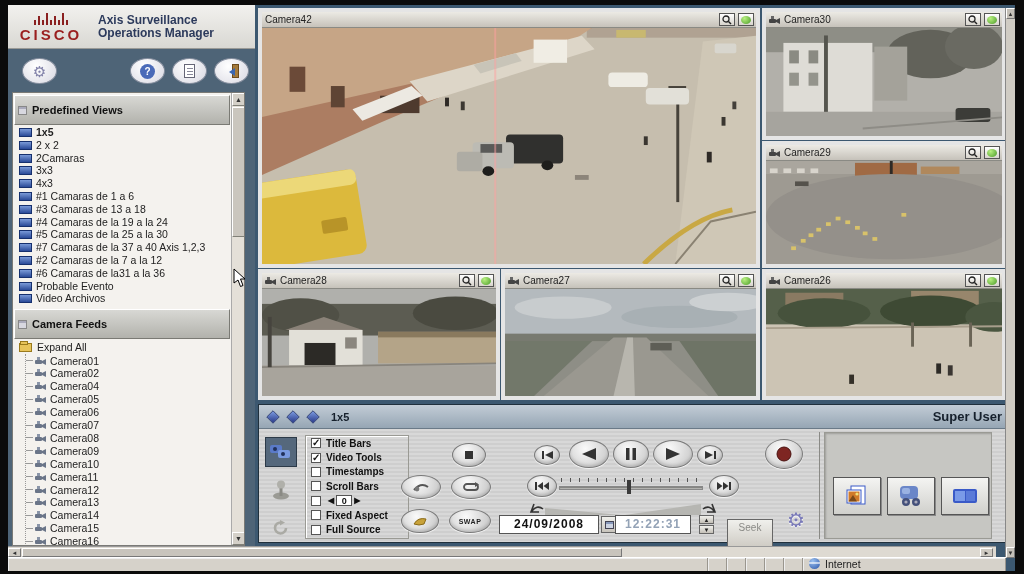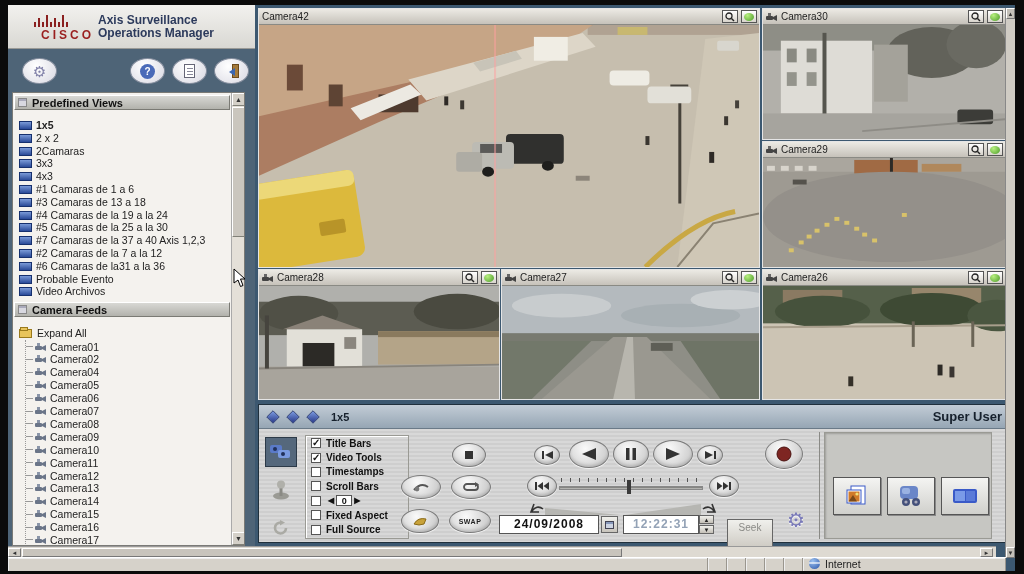--- a/index.html
+++ b/index.html
@@ -10,21 +10,21 @@
 
   
   .sidebar { position:absolute; left:0; top:0; width:247px; height:100%;
     background:#4e6477; }
   .brandbar { position:absolute; left:0; top:0; width:247px; height:44px;
     background:linear-gradient(#f2f1ee,#d9d8d3); border-bottom:1px solid #9a9a96;
     display:flex; align-items:center; }
   .cisco { width:86px; text-align:center; }
   .cisco-bars { display:flex; justify-content:center; align-items:flex-end; gap:2px; height:12px; margin:3px 0 1px; }
   .cisco-bars i { display:block; width:2px; background:#8a2020; }
-  .cisco-word { color:#9a1f1f; font-weight:bold; font-size:12px; letter-spacing:3px;text-align:right; }
+  .cisco-word { color:#9a1f1f; font-weight:bold; font-size:15px; letter-spacing:3px; }
   .app-title { font-size:12px; font-weight:bold; color:#2c3a5c; line-height:13px; padding-left:4px; }
   .toolband { position:absolute; left:0; top:45px; width:247px; height:44px; background:#4e6477; }
   .tbtn { position:absolute; width:35px; height:26px; border-radius:50%;
     background:radial-gradient(circle at 40% 30%, #ffffff, #d8d8e2);
     border:1px solid #8890a0; display:flex; align-items:center; justify-content:center; }
   .gear-glyph { font-size:15px; color:#8080a8; line-height:1; }
   .help-circle { width:15px; height:15px; border-radius:50%; background:#4a6ab8; color:#fff;
     font-size:10px; font-weight:bold; text-align:center; line-height:15px; }
   .doc-glyph { width:11px; height:14px; background:#fff; border:1px solid #667; position:relative; }
   .doc-glyph::after { content:""; position:absolute; left:2px; top:3px; width:6px; height:1px; background:#889; box-shadow:0 3px 0 #889, 0 6px 0 #889; }
@@ -35,21 +35,21 @@
   
   .listpanel { position:absolute; left:4px; top:87px; width:233px; height:454px;
     background:#f4f2ee; border:1px solid #7a7a76; overflow:hidden; }
   .list-content { position:absolute; left:0; top:0; right:13px; bottom:0; overflow:hidden; }
   .vscroll { position:absolute; right:0; top:0; width:13px; bottom:0; background:#e4e0d8; border-left:1px solid #aaa; }
   .vscroll .btn { position:absolute; left:0; width:13px; height:13px; background:#d4d0c8;
     border:1px solid #fff; border-right-color:#808078; border-bottom-color:#808078;
     font-size:7px; color:#333; text-align:center; line-height:12px; }
   .vscroll .thumb { position:absolute; left:0; top:14px; width:13px; height:130px; background:#cac6be;
     border:1px solid #fff; border-right-color:#808078; border-bottom-color:#808078; }
-  .sec-header { height:15px; margin:2px 1px 9px 1px; background:linear-gradient(#d8d8d4,#b2b2ac);
+  .sec-header { height:30px; margin:2px 1px 1px 1px; background:linear-gradient(#d8d8d4,#b2b2ac);
     border:1px solid #fff; border-right-color:#7a7a74; border-bottom-color:#7a7a74;
     display:flex; align-items:center; font-size:11px; font-weight:bold; color:#111; }
   .sec-ico { width:9px; height:9px; border:1px solid #888; background:#d8d8e0; margin:0 5px 0 3px;
     box-shadow:inset 0 2px 0 #aab; }
   .viewitem { display:flex; align-items:flex-start; font-size:10.5px; color:#222; padding:0 0 0 6px; line-height:12.8px; }
   .viewitem.selected .vlabel { font-weight:bold; }
   .mon-ico { flex:0 0 13px; height:9px; margin:2px 4px 0 0; background:linear-gradient(#7a9ad8,#2a4a98);
     border:1px solid #16306e; }
   .vlabel { white-space:normal; }
   .expand-row { display:flex; align-items:center; font-size:10.5px; color:#222; padding:1px 0 1px 6px; }
@@ -57,21 +57,21 @@
   .folder-ico::before { content:""; position:absolute; left:0; top:-3px; width:6px; height:2px; background:#e8c45a; border:1px solid #9a7a1c; }
   .tree { margin-left:12px; border-left:1px dotted #999; }
   .treerow { display:flex; align-items:center; height:12.9px; font-size:10.5px; color:#222; }
   .twig { width:7px; height:1px; background:#999; margin-right:2px; }
   .camico { width:11px; height:10px; margin-right:4px; flex:0 0 11px; }
   .sb-hscroll { position:absolute; left:4px; top:543px; width:233px; height:10px; background:#e0dcd4; border:1px solid #999; }
   .sb-hscroll .hthumb { position:absolute; left:10px; top:0; width:40px; height:8px; background:#b8c4d4; border:1px solid #88909c; }
   .sb-hscroll .hbtn { position:absolute; left:0; top:0; width:9px; height:8px; background:#7a9ac8; }
 
   
-  .tile { position:absolute; border:1px solid #e5e5e5; background:#888; }
+  .tile { position:absolute; border:4px solid #e5e5e5; background:#888; }
   .tilebar { position:absolute; left:0; top:0; right:0; height:16px;
     background:linear-gradient(#eceae4,#c6c2ba); border-bottom:1px solid #8a8a84;
     display:flex; align-items:center; font-size:10px; color:#222; padding-left:3px; }
   .tile-cam-glyph { width:11px; height:10px; margin-right:4px; }
   .tile-btns { position:absolute; right:2px; top:1px; display:flex; gap:3px; }
   .minibtn { width:16px; height:13px; background:linear-gradient(#fff,#d8d4cc); border:1px solid #555;
     display:flex; align-items:center; justify-content:center; }
   .greenorb { width:10px; height:8px; border-radius:50%; background:radial-gradient(circle at 35% 30%, #b8f080, #4a9a28); }
   .tilebody { position:absolute; left:0; top:16px; right:0; bottom:0; overflow:hidden; }
   .tilebody svg { width:100%; height:100%; display:block; }
@@ -861,21 +861,21 @@
         <polygon points="16,8 92,15 16,15" fill="#b6b6b2"></polygon>
         <polygon points="96,15 172,15 172,4" fill="#b6b6b2"></polygon>
         <path d="M186 12 Q180 4 174 9 M183 4 L186 12 L178 12" fill="none" stroke="#333" stroke-width="1.6"></path>
       </svg>
     </div>
 
     <div class="field" style="left:240px;top:110px;width:100px;height:19px;line-height:17px">24/09/2008</div>
     <div class="calbtn" style="left:342px;top:111px">
         <span class="calglyph"></span>
       </div>
-    <div class="field dim" style="left:364px;top:110px;width:76px;height:19px;line-height:17px">12:22:31</div>
+    <div class="field dim" style="left:356px;top:110px;width:76px;height:19px;line-height:17px">12:22:31</div>
     <div class="spinner" style="left:440px;top:110px">
       <div style="top:0">▲</div>
       <div style="bottom:0">▼</div>
     </div>
     <div class="smallbtn" style="left:468px;top:114px;width:46px;height:34px;line-height:16px">Seek</div>
     <div class="gearbtn" style="left:528px;top:103px">⚙</div>
 
     <div class="oval" style="left:142px;top:104px;width:38px;height:24px">
       <svg width="14" height="10" viewBox="0 0 14 10">
           <path d="M1 8 Q5 1 13 3 L11 8 Q6 10 1 8 Z" fill="#c8a23a" stroke="#8a6a18"></path>

